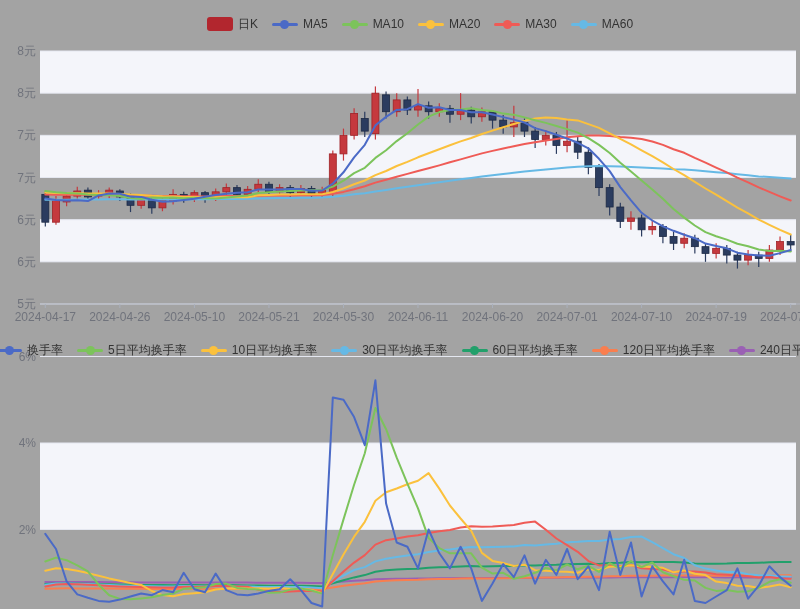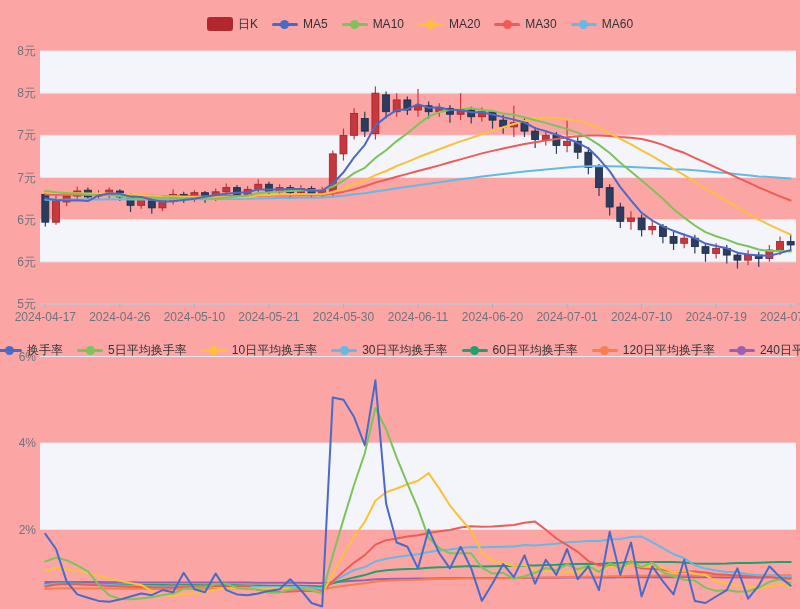--- a/index.html
+++ b/index.html
@@ -1,18 +1,18 @@
 <!DOCTYPE html>
 <html><head>
 <meta charset="utf-8">
 <style>
   html,body{margin:0;padding:0;background:#ffffff;}
   body{width:800px;height:609px;overflow:hidden;position:relative;
        font-family:"Liberation Sans","DejaVu Sans",sans-serif;}
-  .panel{position:absolute;inset:0;background:#fca5a5;}
+  .panel{position:absolute;inset:0;background:#a3a3a3;}
   .legend-row{position:absolute;left:40px;right:0;display:flex;justify-content:center;
               align-items:center;gap:14px;height:20px;z-index:5;}
   .legend-row.top{top:14px;}
   .legend-row.bottom{top:340px;margin-left:8px;}
   .legend-item{display:inline-flex;align-items:center;gap:5px;cursor:pointer;}
   .legend-label{font-size:12px;color:#333333;line-height:14px;white-space:nowrap;}
   .icon-linedot{position:relative;width:26px;height:10px;display:inline-block;}
   .icon-linedot .bar{position:absolute;left:0;right:0;top:3.5px;height:3px;border-radius:2px;}
   .icon-linedot .dot{position:absolute;left:8.5px;top:0.5px;width:9px;height:9px;border-radius:50%;}
   .icon-krect{width:26px;height:14px;border-radius:3px;display:inline-block;}

